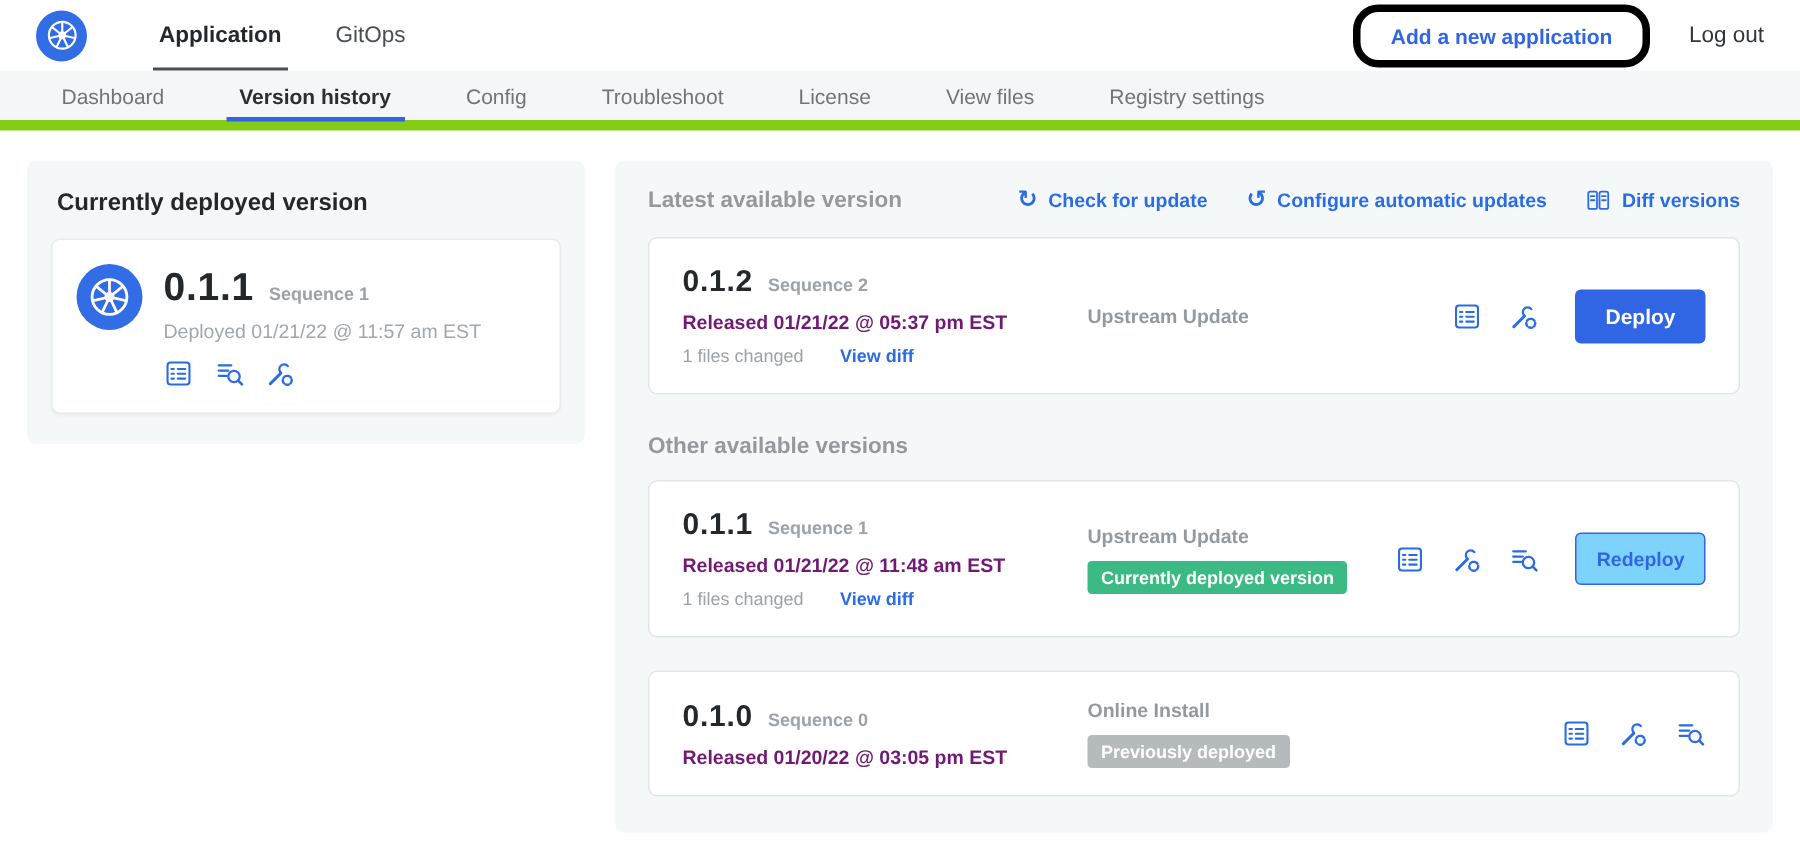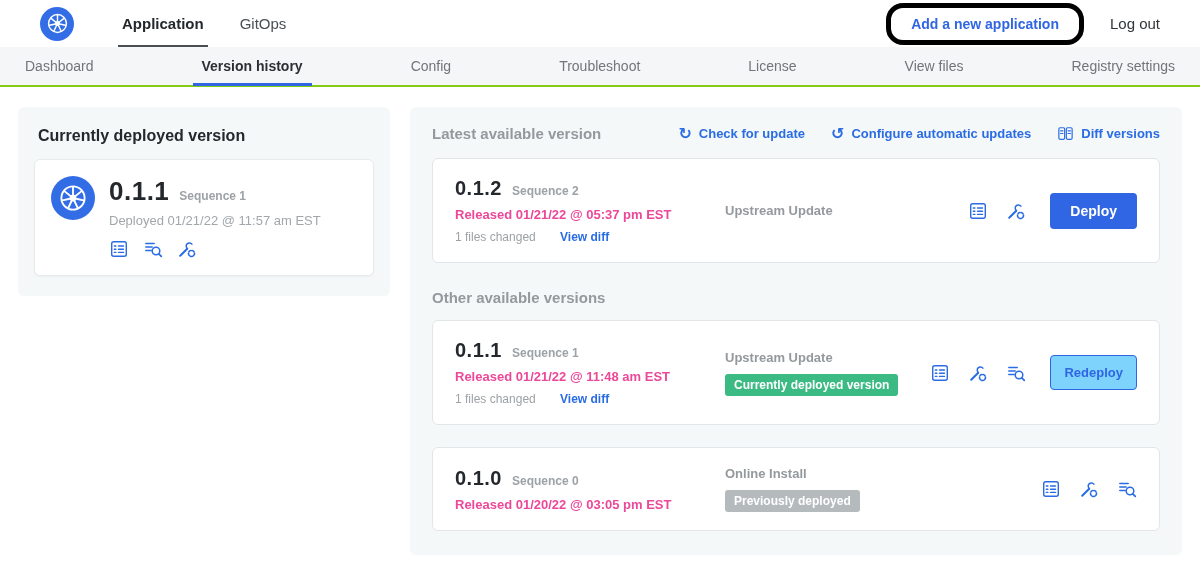--- a/index.html
+++ b/index.html
@@ -1,33 +1,33 @@
 <!DOCTYPE html>
 <html><head>
 <meta charset="utf-8">
 <style>
   * { margin:0; padding:0; box-sizing:border-box; }
   html,body { width:1200px; height:564px; overflow:hidden; background:#fff;
     font-family:"Liberation Sans","DejaVu Sans",sans-serif; color:#32363a; }
 
   
-  .header { display:flex; align-items:center; height:47px; padding:0 40px; background:#fff; position:relative; }
+  .header { display:flex; align-items:center; height:47px; padding:0 24px; background:#fff; position:relative; }
   .k8s-logo { width:34px; height:34px; min-width:34px; border-radius:50%; background:#326de6;
     display:flex; align-items:center; justify-content:center; }
   .main-tabs { display:flex; height:47px; margin-left:30px; }
   .main-tab { display:flex; align-items:center; padding:0 18px; font-size:15px; color:#4a4f54; cursor:pointer; position:relative; }
   .main-tab.active { font-weight:bold; color:#24282c; }
   .main-tab.active::after { content:""; position:absolute; left:14px; right:14px; bottom:0; height:2px; background:#4a4f54; }
   .header-right { margin-left:auto; display:flex; align-items:center; gap:26px; }
   .add-app-btn { background:#fff; border:5px solid #000000; color:#3065e4; font-weight:bold; font-size:14px;
     border-radius:17px; padding:8px 20px; cursor:pointer; font-family:Liberation Sans, sans-serif; }
   .logout { font-size:15px; color:#32363a; cursor:pointer; }
 
   
-  .subnav { height:40px; background:#f5f6f8; border-bottom:2px solid #84cc16; display:flex; justify-content:space-between; }
+  .subnav { height:40px; background:#f5f6f8; border-bottom:7px solid #84cc16; display:flex; justify-content:flex-start;padding-left:16px; }
   .subnav-item { display:flex; align-items:center; padding:0 25px; font-size:14px; color:#717579; cursor:pointer; position:relative; }
   .subnav-item.active { color:#2b2f33; font-weight:bold; }
   .subnav-item.active::after { content:""; position:absolute; left:16px; right:16px; bottom:-1px; height:3px; background:#3065e4; }
 
   
   .content { display:flex; align-items:flex-start; gap:20px; padding:20px 18px; }
 
   .panel { background:#f5f8f9; border-radius:6px; }
   .deployed-panel { width:372px; padding:16px 16px 20px; }
   .deployed-title { font-size:16px; font-weight:bold; color:#24282c; margin:4px 0 14px 4px; }
@@ -48,21 +48,21 @@
   .versions-panel { flex:1; padding:18px 22px 24px; }
   .vp-header { display:flex; align-items:center; justify-content:space-between; margin-bottom:16px; }
   .vp-title { font-size:15px; font-weight:bold; color:#94999d; }
   .vp-actions { display:flex; align-items:center; gap:26px; }
   .vp-action { display:flex; align-items:center; gap:7px; color:#2a6ce3; font-size:13px; font-weight:bold; cursor:pointer; }
 
   .version-row { background:#fff; border:1px solid #e2e6e8; border-radius:6px; padding:18px 22px;
     display:flex; align-items:center; }
   .vr-left { width:262px; min-width:262px; }
   .vr-ver { font-size:20px; font-weight:bold; color:#24282c; letter-spacing:.5px; }
-  .vr-released { font-size:13px; color:#ec4899; margin-top:7px; font-weight:bold; }
+  .vr-released { font-size:13px; color:#701a75; margin-top:7px; font-weight:bold; }
   .vr-files { font-size:12px; color:#9da2a6; margin-top:8px; }
   .view-diff { color:#2a6ce3; font-weight:bold; font-size:12px; margin-left:21px; cursor:pointer; }
   .vr-mid { flex:1; padding-left:8px; }
   .vr-source { font-size:13px; font-weight:bold; color:#94999d; }
   .badge { display:inline-block; margin-top:9px; color:#fff; font-size:12px; font-weight:bold;
     padding:4px 9px; border-radius:3px; }
   .badge.green { background:#3cba84; }
   .badge.gray { background:#b5babc; }
   .vr-right { margin-left:auto; display:flex; align-items:center; gap:18px; }
   .deploy-btn { background:#3065e4; color:#fff; border:none; border-radius:4px; font-weight:bold; font-size:14px;

